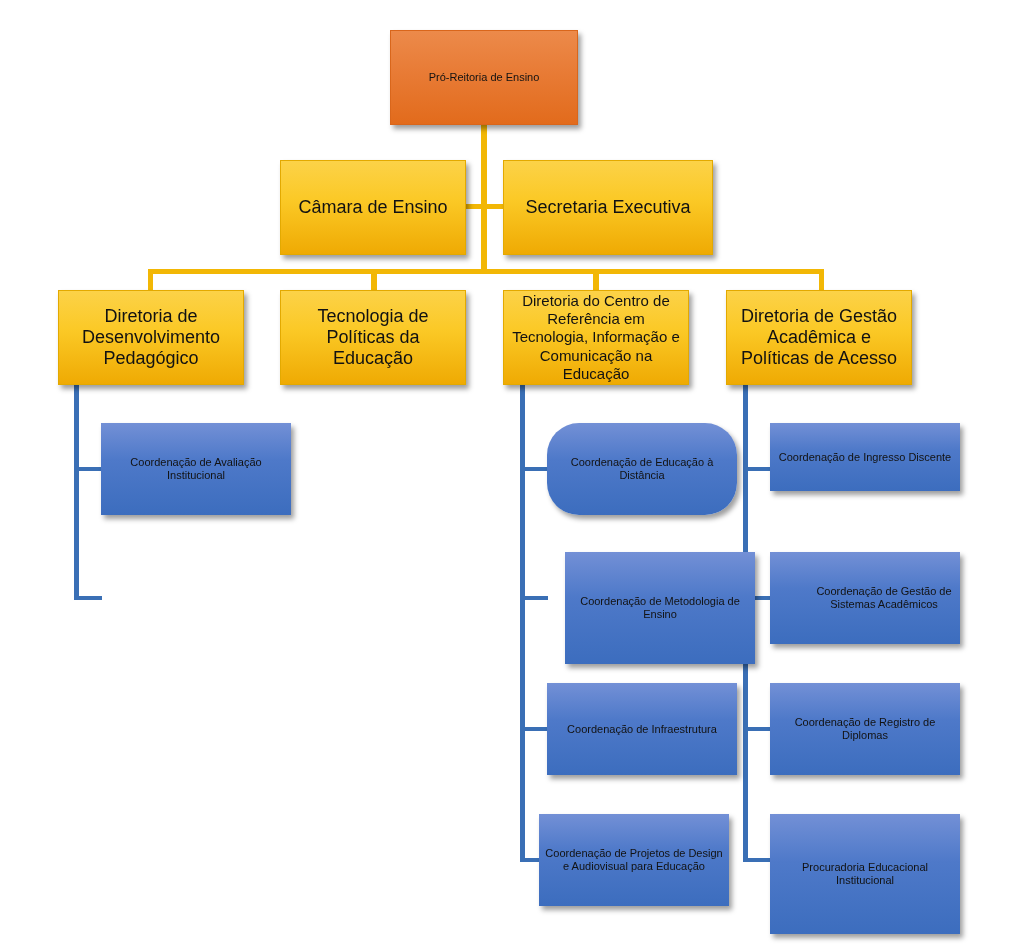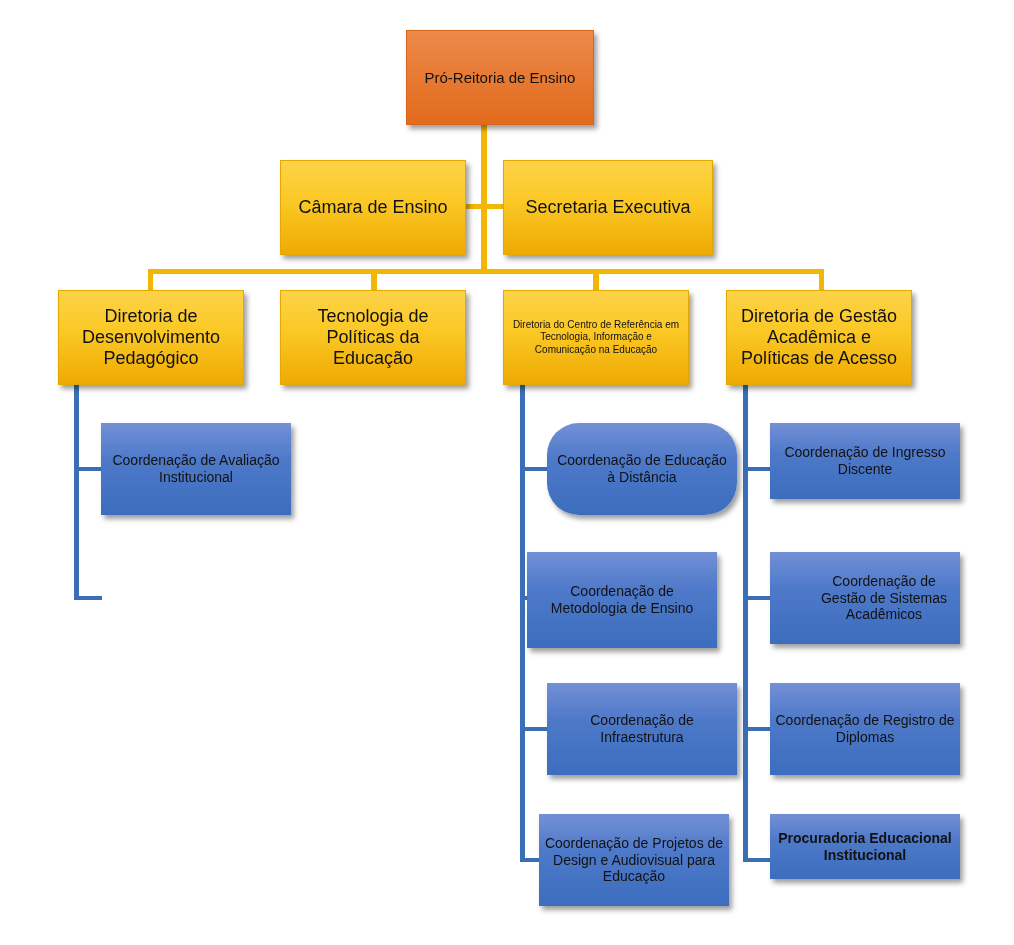--- a/index.html
+++ b/index.html
@@ -36,40 +36,39 @@
     color: #121212;
     line-height: 1.18;
     padding: 2px 5px;
     box-shadow: 3px 4px 5px rgba(0,0,0,0.38);
     overflow: hidden;
   }
 
   .node.root {
     background: linear-gradient(to bottom, #EC8A4A 0%, #E87B35 45%, #E26B1C 100%);
     border: 1px solid #D9661B;
-    font-size: 15px;
-    margin-left: 16px;
+    font-size: 11px;
   }
 
   .node.gold {
     background: linear-gradient(to bottom, #FCD248 0%, #FBC926 42%, #EFAA03 100%);
     border: 1px solid #E3A900;
     font-size: 18px;
   }
 
   .node.gold.dense {
-    font-size: 10px;
+    font-size: 15px;
     line-height: 1.22;
   }
 
   .node.blue {
     background: linear-gradient(to bottom, #7390D6 0%, #4E79C9 40%, #3C6DBE 100%);
     border: 1px solid #3А64B0;
     border-color: #3A64B0;
-    font-size: 14px;
+    font-size: 11px;
   }
 
   .node span {
     display: block;
     width: 100%;
   }
 </style>
 </head>
 <body>
 
@@ -128,36 +127,36 @@
     <span>Diretoria de Gestão Acadêmica e Políticas de Acesso</span>
   </div>
 
   <div class="node blue" style="left:101px; top:423px; width:190px; height:92px;">
     <span>Coordenação de Avaliação Institucional</span>
   </div>
 
   <div class="node blue" style="left:547px; top:423px; width:190px; height:92px;border-radius:32px;">
     <span>Coordenação de Educação à Distância</span>
   </div>
-  <div class="node blue" style="left:527px; top:552px; width:190px; height:96px;">
+  <div class="node blue" style="left:565px; top:552px; width:190px; height:112px;">
     <span>Coordenação de Metodologia de Ensino</span>
   </div>
   <div class="node blue" style="left:547px; top:683px; width:190px; height:92px;justify-content:flex-end;">
     <span>Coordenação de Infraestrutura</span>
   </div>
   <div class="node blue" style="left:539px; top:814px; width:190px; height:92px;">
     <span>Coordenação de Projetos de Design e Audiovisual para Educação</span>
   </div>
 
-  <div class="node blue" style="left:770px; top:423px; width:190px; height:76px;">
+  <div class="node blue" style="left:770px; top:423px; width:190px; height:68px;">
     <span>Coordenação de Ingresso Discente</span>
   </div>
   <div class="node blue" style="left:770px; top:552px; width:190px; height:92px;padding-left:43px;">
     <span>Coordenação de Gestão de Sistemas Acadêmicos</span>
   </div>
   <div class="node blue" style="left:770px; top:683px; width:190px; height:92px;">
     <span>Coordenação de Registro de Diplomas</span>
   </div>
-  <div class="node blue" style="left:770px; top:814px; width:190px; height:65px;font-weight:bold;">
+  <div class="node blue" style="left:770px; top:814px; width:190px; height:120px;">
     <span>Procuradoria Educacional Institucional</span>
   </div>
 
 </div>
 
 </body></html>

